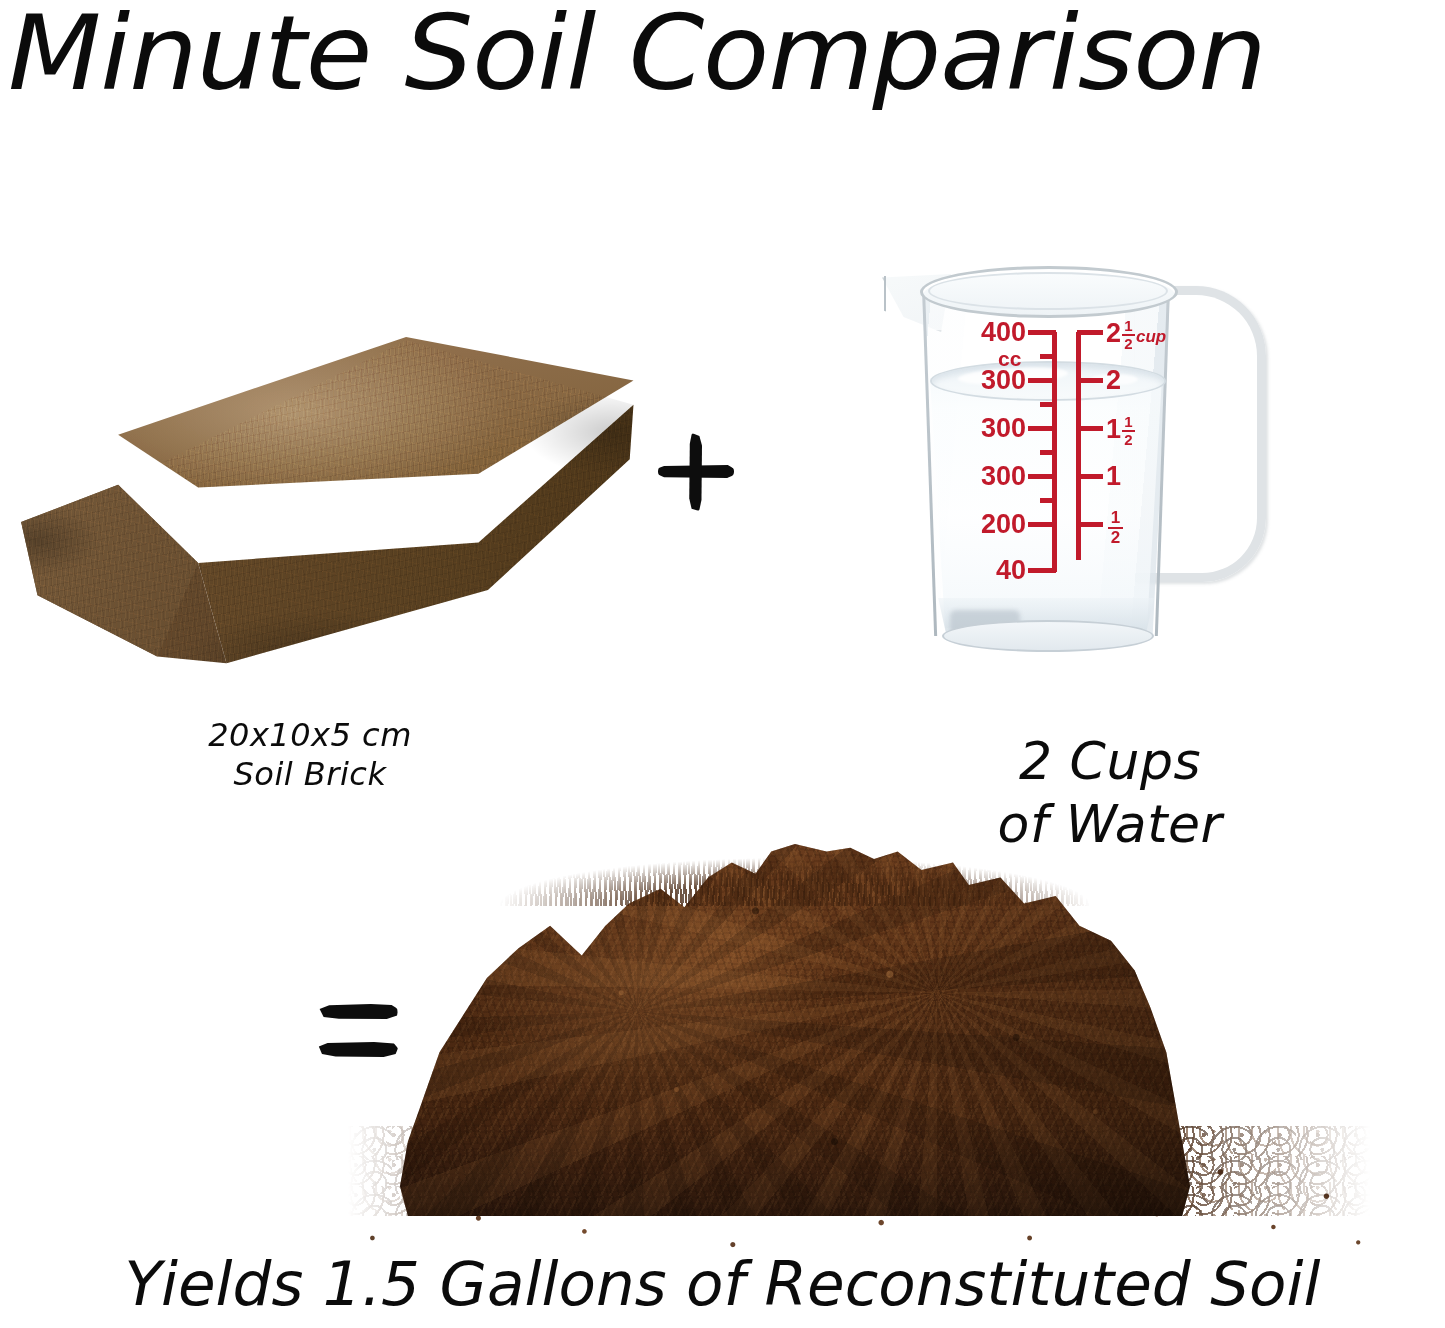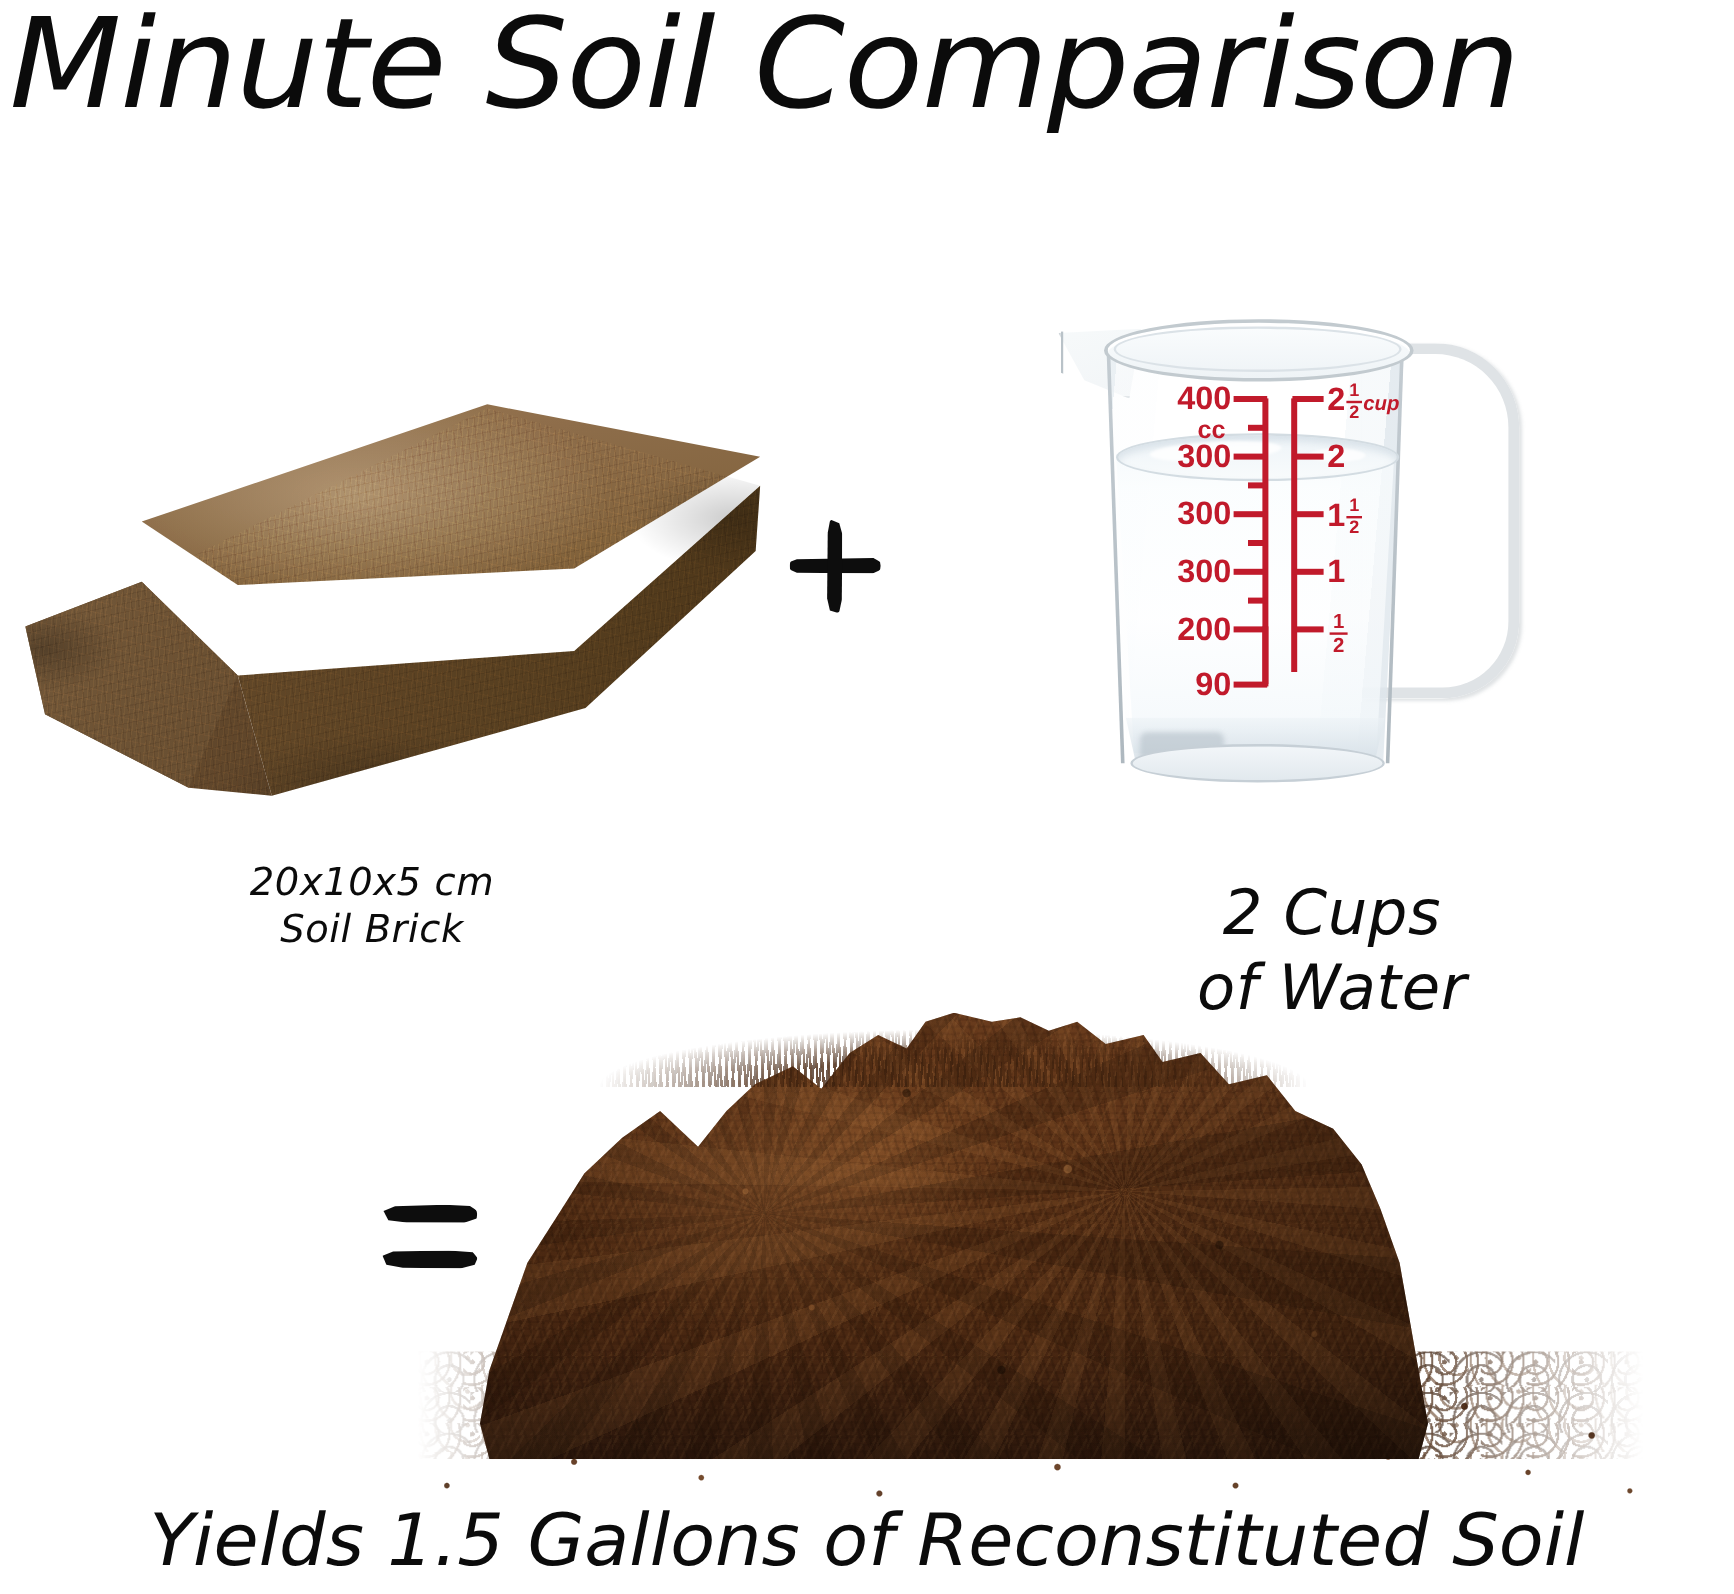--- a/index.html
+++ b/index.html
@@ -393,21 +393,21 @@
     <div class="tick tick-cc-major" style="top:206px;"></div>
     <div class="tick tick-cc-major" style="top:252px;"></div>
     <div class="rail rail-cc" style="top:206px;height:50px;"></div>
 
     <div class="num num-cc" style="left:-8px;top:3px;width:58px;">400</div>
     <div class="num unit-cc" style="left:22px;top:32px;color:#c11a2b;">cc</div>
     <div class="num num-cc" style="left:-8px;top:51px;width:58px;">300</div>
     <div class="num num-cc" style="left:-8px;top:99px;width:58px;">300</div>
     <div class="num num-cc" style="left:-8px;top:147px;width:58px;">300</div>
     <div class="num num-cc" style="left:-8px;top:195px;width:58px;">200</div>
-    <div class="num num-cc" style="left:8px;top:241px;width:42px;">90</div>
+    <div class="num num-cc" style="left:8px;top:241px;width:42px;">40</div>
 
     <div class="tick tick-cup" style="top:14px;"></div>
     <div class="tick tick-cup" style="top:62px;"></div>
     <div class="tick tick-cup" style="top:110px;"></div>
     <div class="tick tick-cup" style="top:158px;"></div>
     <div class="tick tick-cup" style="top:206px;"></div>
 
     <div class="num num-cup" style="left:130px;top:3px;">
       <span>2</span><span class="frac">
           <b>1</b>

